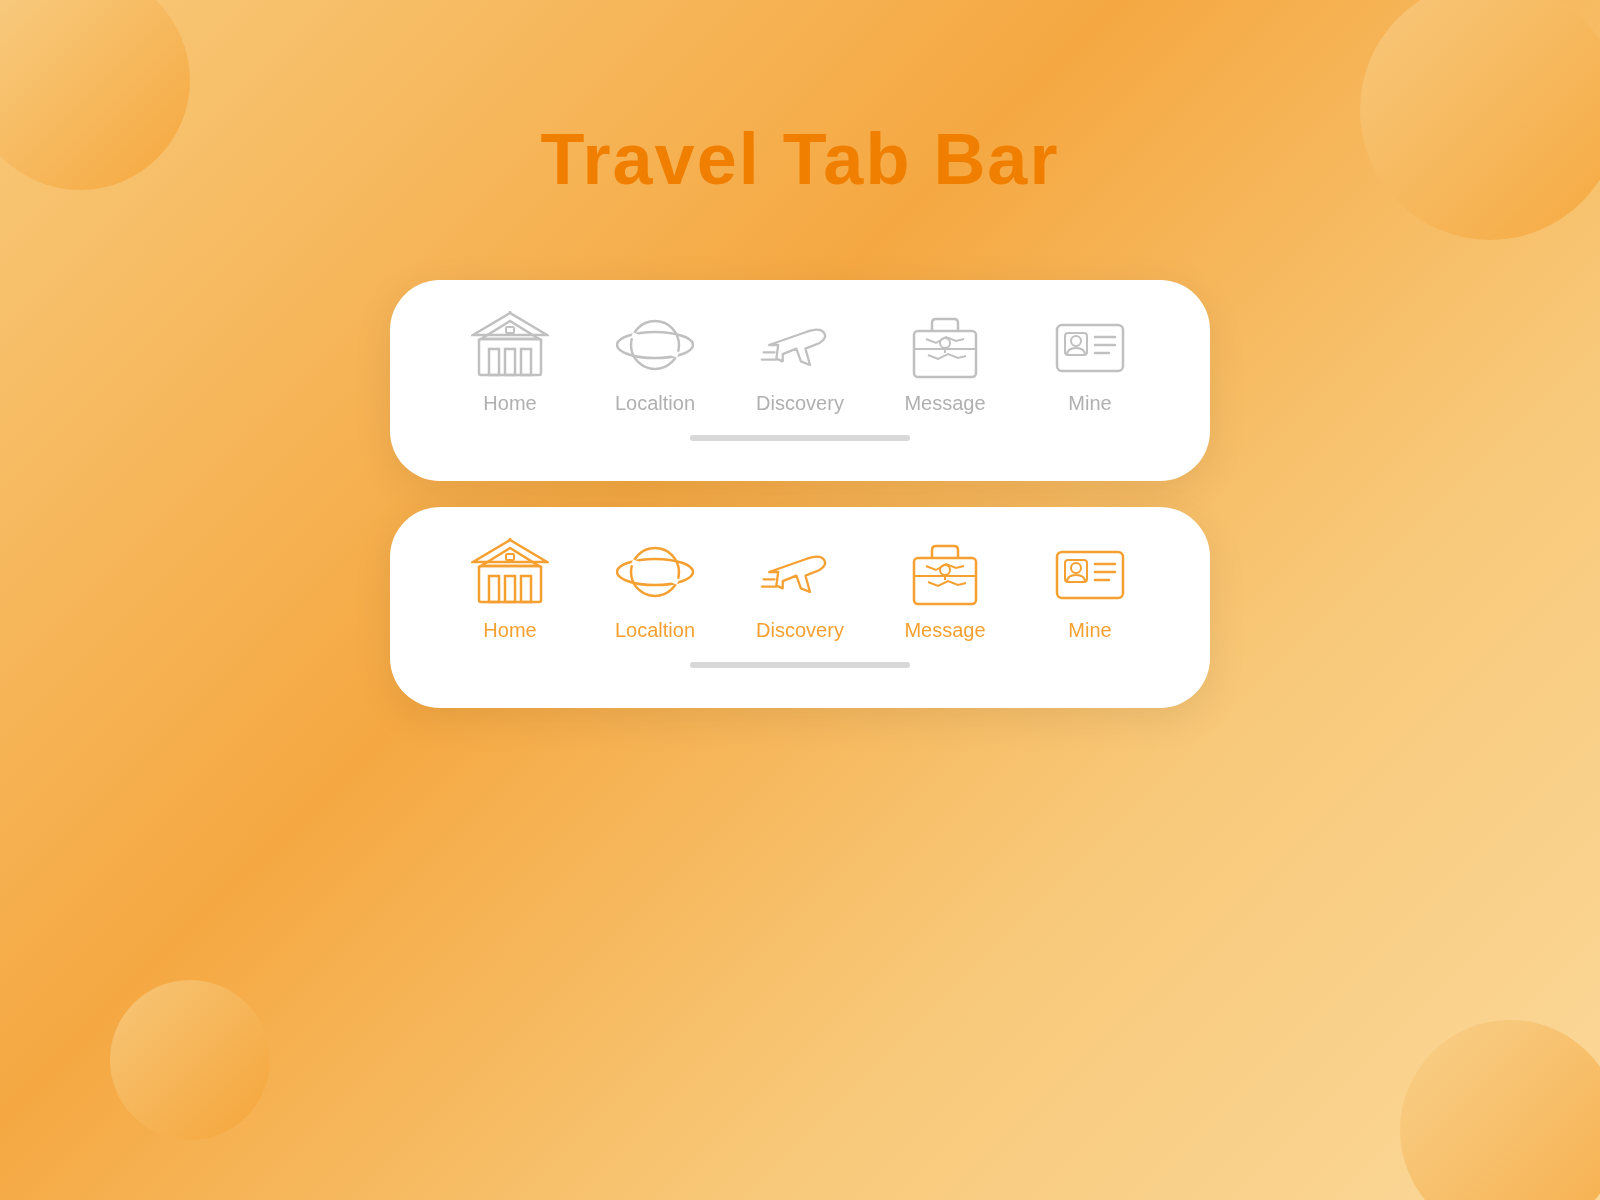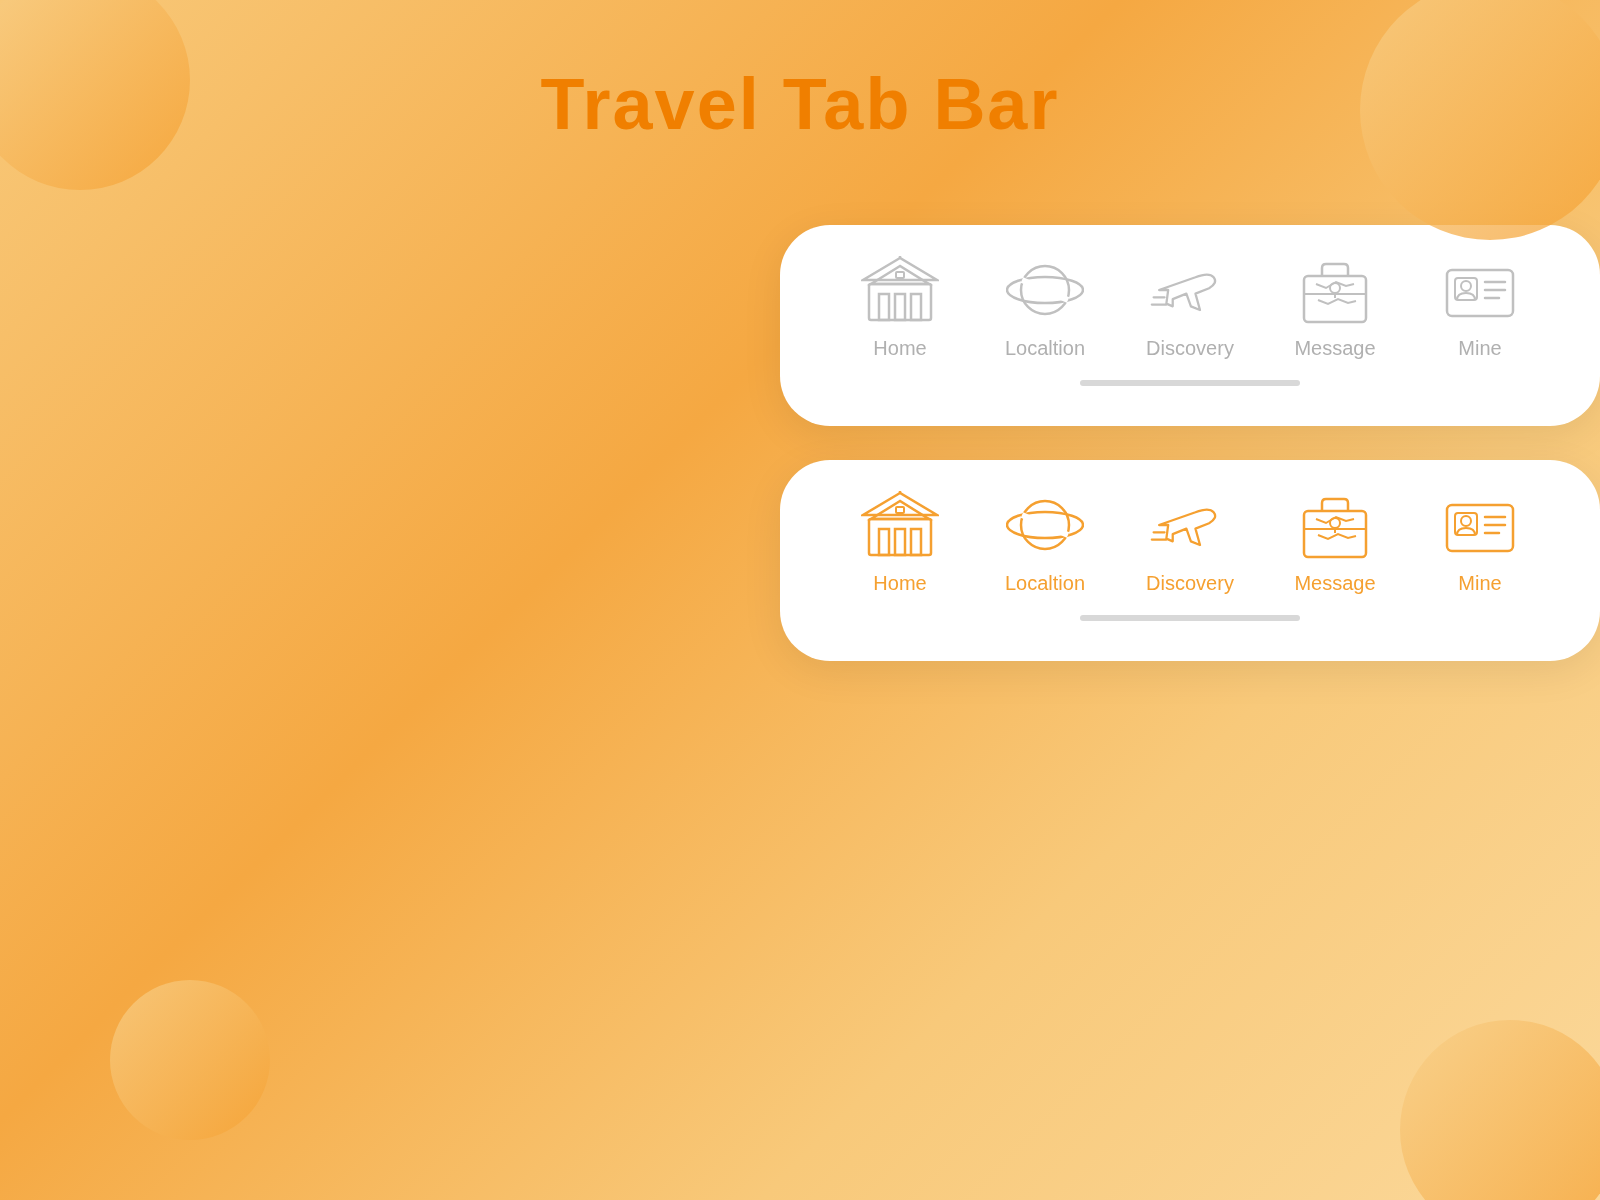--- a/index.html
+++ b/index.html
@@ -35,29 +35,29 @@
     .circle-bottom-right {
       width: 220px; height: 220px;
       bottom: -40px; right: -20px;
     }
 
     .page-title {
       text-align: center;
       font-size: 72px;
       font-weight: 900;
       color: #f07f00;
-      margin-top: 63px;
+      margin-top: 118px;
       margin-bottom: 80px;
       letter-spacing: 2px;
     }
 
     .tab-bar-container {
       display: flex;
-      justify-content: flex-end;
-      margin-bottom: 34px;
+      justify-content: center;
+      margin-bottom: 26px;
       border-radius: 23px;
     }
 
     .tab-bar {
       background: #ffffff;
       border-radius: 50px;
       padding: 30px 60px 40px 60px;
       display: flex;
       flex-direction: column;
       align-items: center;

